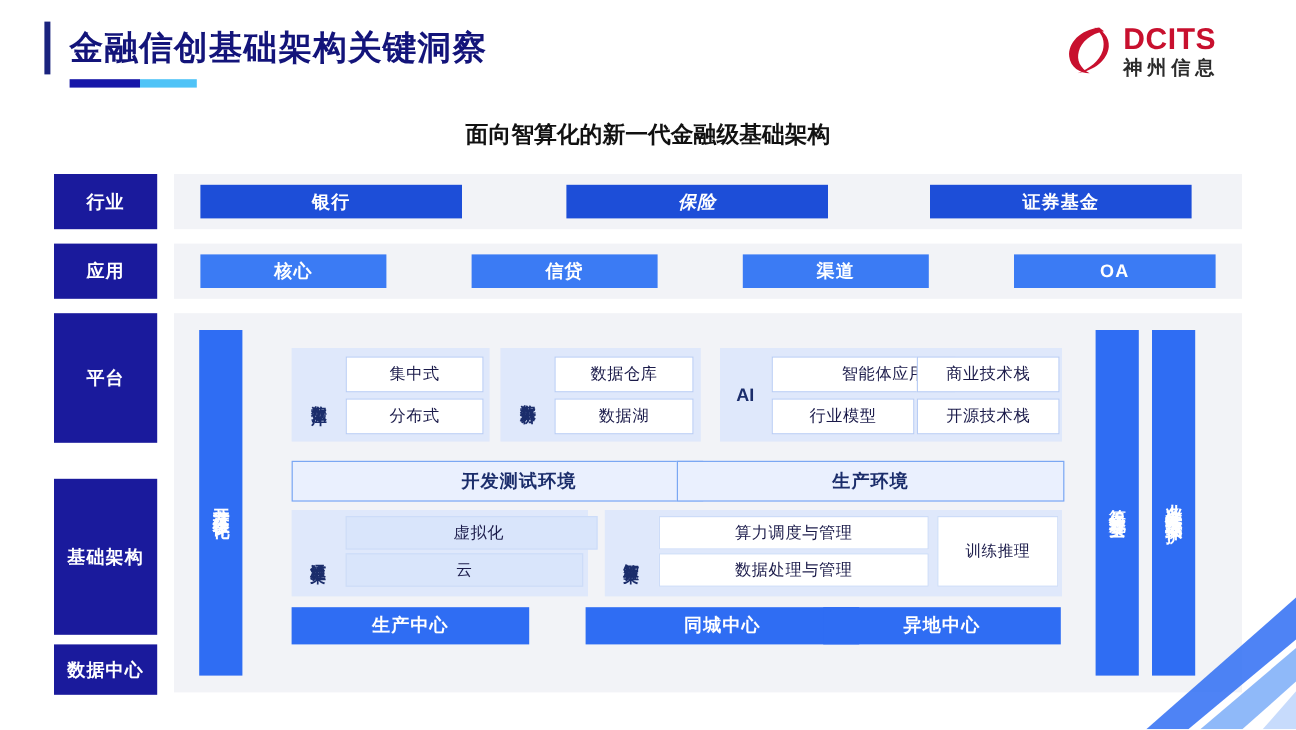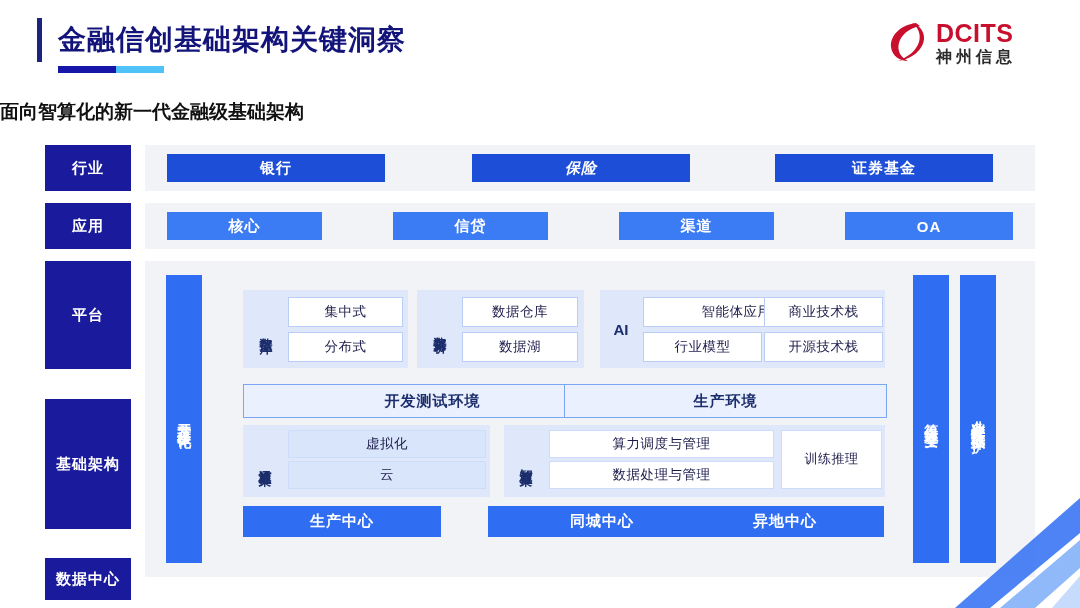--- a/index.html
+++ b/index.html
@@ -69,21 +69,21 @@
     font-weight: bold;
     color: #2b2b2b;
     letter-spacing: 4px;
   }
 
   
   .subtitle {
     position: absolute;
     left: 0; top: 99px;
     width: 1080px;
-    text-align: left;
+    text-align: center;
     font-size: 19px;
     font-weight: bold;
     color: #111111;
   }
 
   
   .left-label {
     position: absolute;
     left: 45px;
     width: 86px;
@@ -249,21 +249,21 @@
     <div class="logo-text-cn">神州信息</div>
   </div>
 </div>
 
 <div class="subtitle">面向智算化的新一代金融级基础架构</div>
 
 <div class="left-label" style="top:145px; height:46px;">行业</div>
 <div class="left-label" style="top:203px; height:46px;">应用</div>
 <div class="left-label" style="top:261px; height:108px;">平台</div>
 <div class="left-label" style="top:399px; height:130px;">基础架构</div>
-<div class="left-label" style="top:558px; height:42px;text-align:center;">数据中心</div>
+<div class="left-label" style="top:537px; height:42px;text-align:center;">数据中心</div>
 
 <div class="panel" style="left:145px; top:145px; width:890px; height:46px;">
   <div class="blue-btn" style="left:22px; top:9px; width:218px; height:28px;">银行</div>
   <div class="blue-btn" style="left:327px; top:9px; width:218px; height:28px;font-style:italic;">保险</div>
   <div class="blue-btn" style="left:630px; top:9px; width:218px; height:28px;">证券基金</div>
 </div>
 
 <div class="panel" style="left:145px; top:203px; width:890px; height:46px;">
   <div class="blue-btn-light" style="left:22px; top:9px; width:155px; height:28px;">核心</div>
   <div class="blue-btn-light" style="left:248px; top:9px; width:155px; height:28px;">信贷</div>
@@ -305,21 +305,21 @@
 <div class="sub-item" style="left:643px; top:332px; width:117px; height:28px;">行业模型</div>
 <div class="sub-item" style="left:764px; top:332px; width:117px; height:28px;">开源技术栈</div>
 
 <div class="wide-band" style="left:243px; top:384px; width:305px; height:32px;padding-left:36px;">开发测试环境</div>
 <div class="wide-band" style="left:564px; top:384px; width:321px; height:32px;">生产环境</div>
 
 <div class="groupbox" style="left:243px; top:425px; width:247px; height:72px;"></div>
 <div class="vert-small" style="left:247px; top:430px; width:34px; height:62px;">
   <span>通算框架</span>
 </div>
-<div class="sub-item-fill" style="left:288px; top:430px; width:196px; height:26px; background:#d9e5fb;">虚拟化</div>
+<div class="sub-item-fill" style="left:288px; top:430px; width:196px; height:26px; background:#d9e5fb;padding-left:12px;">虚拟化</div>
 <div class="sub-item-fill" style="left:288px; top:461px; width:196px; height:26px; background:#d9e5fb;">云</div>
 
 <div class="groupbox" style="left:504px; top:425px; width:381px; height:72px;"></div>
 <div class="vert-small" style="left:508px; top:430px; width:34px; height:62px;">
   <span>智算框架</span>
 </div>
 <div class="sub-item-fill" style="left:549px; top:430px; width:223px; height:26px;">算力调度与管理</div>
 <div class="sub-item-fill" style="left:549px; top:461px; width:223px; height:26px;">数据处理与管理</div>
 <div class="sub-item-fill" style="left:781px; top:430px; width:99px; height:57px; font-size:13px; line-height:1.3; flex-direction:column;">训练推理</div>
 

